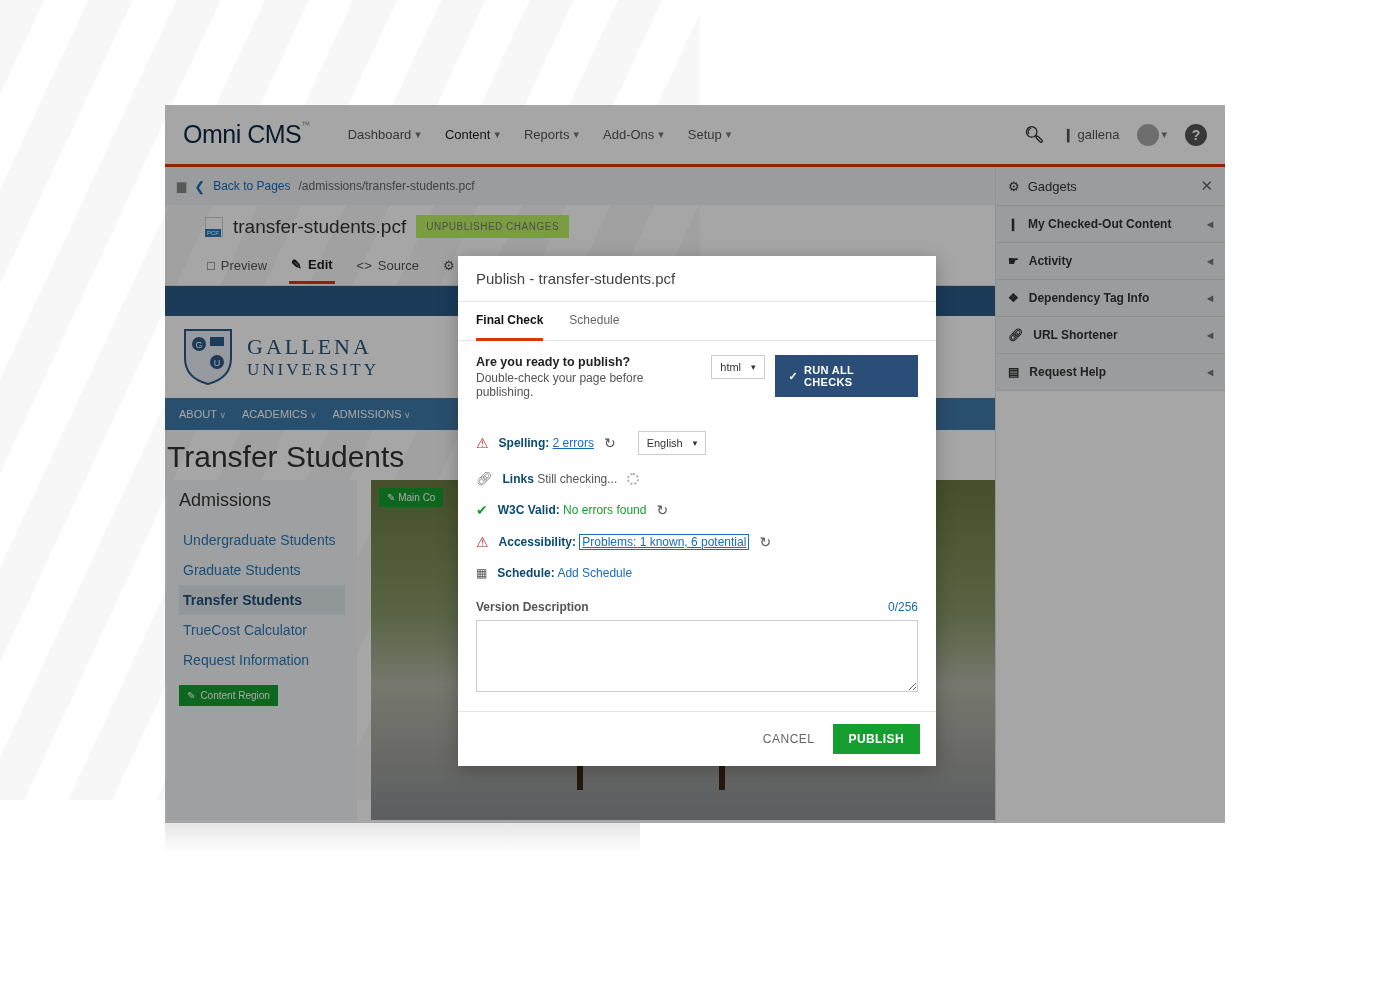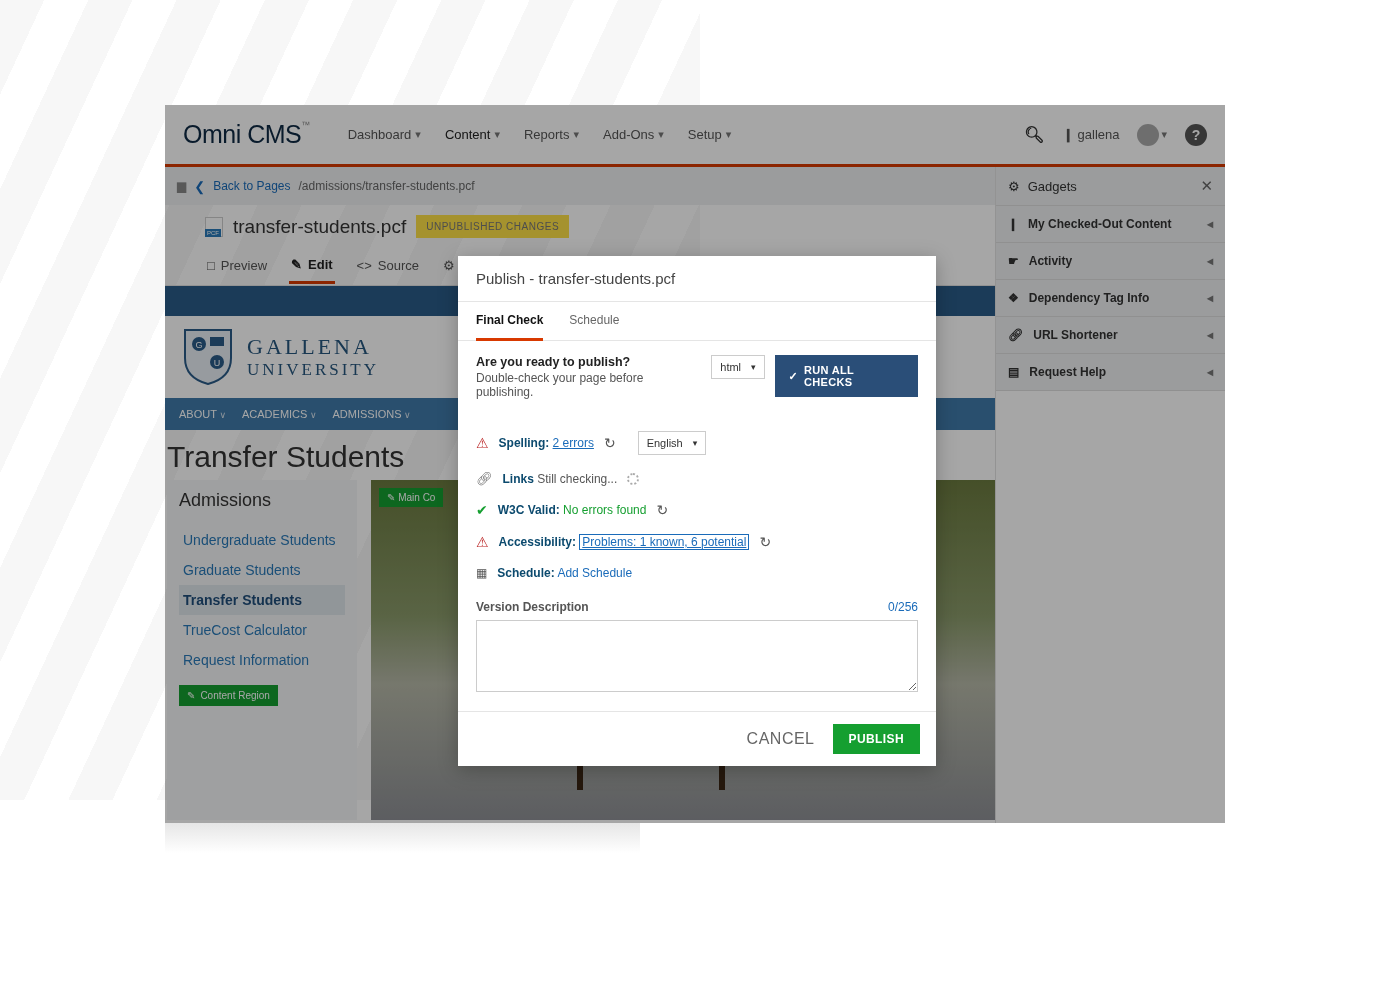--- a/index.html
+++ b/index.html
@@ -19,21 +19,21 @@
   .circle-icon { width:22px; height:22px; border-radius:50%; background:#aaa; }
   
   .subbar { height:38px; background:#eef0f2; display:flex; align-items:center; padding:0 12px; font-size:12px; color:#555; gap:8px; }
   .subbar a { color:#1a6bb9; text-decoration:none; }
   .back-chev { color:#1a6bb9; font-size:13px; }
   
   .titlerow { padding:10px 18px 8px 40px; display:flex; align-items:center; gap:10px; }
   .page-icon { width:18px; height:20px; background:#fff; border:1px solid #ccc; position:relative; }
   .page-icon::after{ content:"PCF"; position:absolute; bottom:-1px; left:-1px; background:#2a7ab8; color:#fff; font-size:6px; padding:1px 2px;}
   .titlerow h2 { font-size:19px; font-weight:400; color:#333; }
-  .unpub { background:#fde047; color:#777; font-size:10px; letter-spacing:0.5px; padding:6px 10px; }
+  .unpub { background:#bef264; color:#777; font-size:10px; letter-spacing:0.5px; padding:6px 10px; }
   
   .tabsrow { padding:0 40px; border-bottom:1px solid #e2e2e2; display:flex; align-items:center; gap:20px; height:40px; font-size:13px; color:#555;}
   .tabsrow .tab { display:flex; align-items:center; gap:6px; padding:9px 2px; cursor:pointer;}
   .tabsrow .tab.active { border-bottom:3px solid #d83900; font-weight:700; color:#222; margin-bottom:-1px;}
   .publish-btn { margin-left:auto; background:#159f30; color:#fff; padding:7px 18px; font-size:12px; font-weight:700; letter-spacing:0.5px; }
   
   .content { display:flex; }
   .content-main { flex:1; padding:0; }
   .bluebar { height:30px; background:#2a5b88; }
   .univ-logo { display:flex; align-items:center; gap:14px; padding:12px 18px; background:#fff; }
@@ -81,21 +81,21 @@
   .ok { color:#159f30; font-size:14px;}
   .linki { color:#666; font-size:13px;}
   .linkblue { color:#1a6bb9; text-decoration:underline; cursor:pointer;}
   .green-text { color:#159f30; }
   .boxed { border:1px solid #1a6bb9; padding:0 2px;margin-top:8px;}
   .spinner { width:12px; height:12px; border:2px dotted #aaa; border-radius:50%; display:inline-block;}
   .version-head { display:flex; justify-content:space-between; font-size:12px; margin:12px 0 6px;}
   .version-head .count { color:#1a6bb9;}
   textarea.vdesc { width:100%; height:72px; border:1px solid #ccc; resize:vertical; font-family:inherit; font-size:12px; padding:6px;}
   .modal-footer { border-top:1px solid #e5e5e5; padding:12px 16px; display:flex; justify-content:flex-end; gap:18px; align-items:center;}
-  .cancel-btn { color:#666; font-size:16px; letter-spacing:0.5px; cursor:pointer;}
+  .cancel-btn { color:#666; font-size:12px; letter-spacing:0.5px; cursor:pointer;}
   .pub-btn { background:#159f30; color:#fff; font-size:12px; font-weight:700; padding:8px 16px; letter-spacing:0.4px; cursor:pointer;}
   
   .bg-stripes { position:absolute; left:0; top:0; width:700px; height:800px; background:repeating-linear-gradient(115deg, #f7f7f7 0 40px, #ffffff 40px 80px); z-index:-1;}
   .shadow-patch { position:absolute; left:165px; top:823px; width:475px; height:30px; background:linear-gradient(#e6e6e6, rgba(230,230,230,0)); }
 </style>
 </head>
 <body>
 
 <div class="bg-stripes"></div>
 

